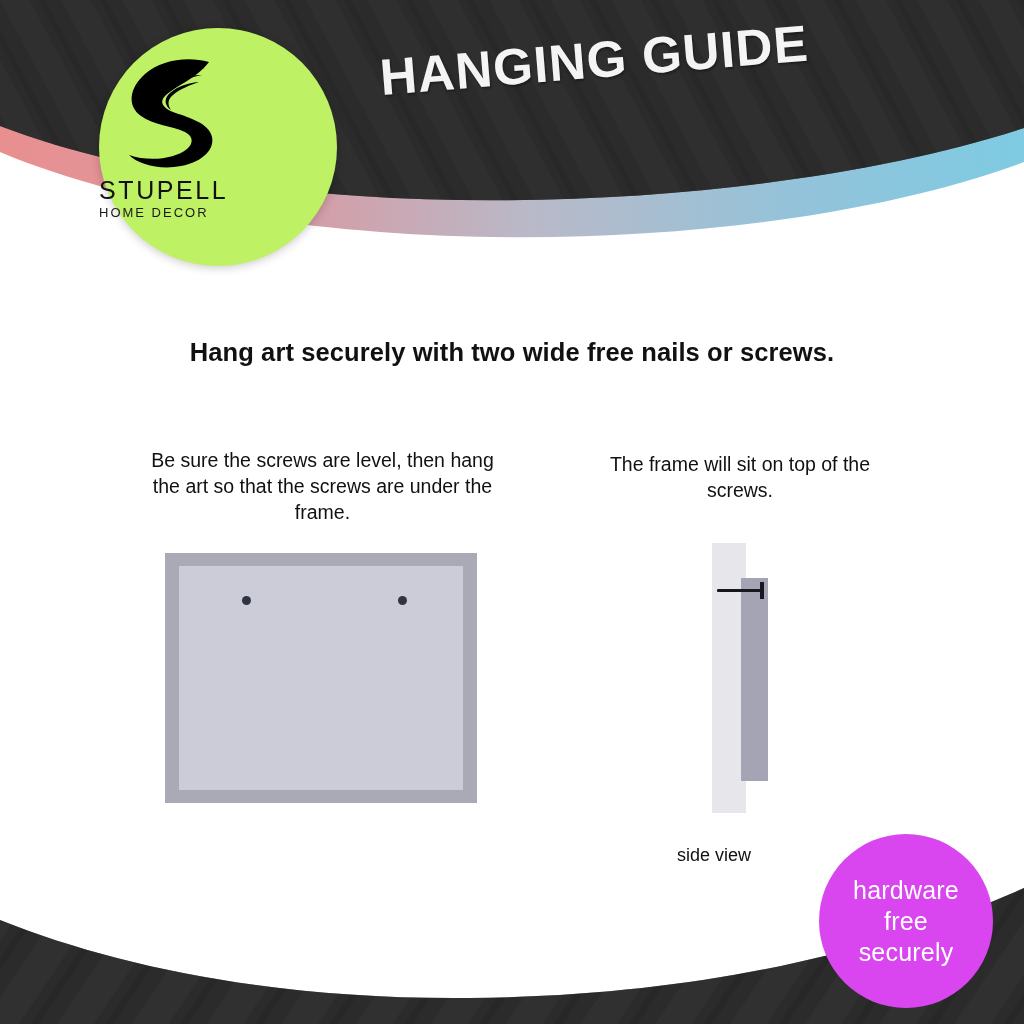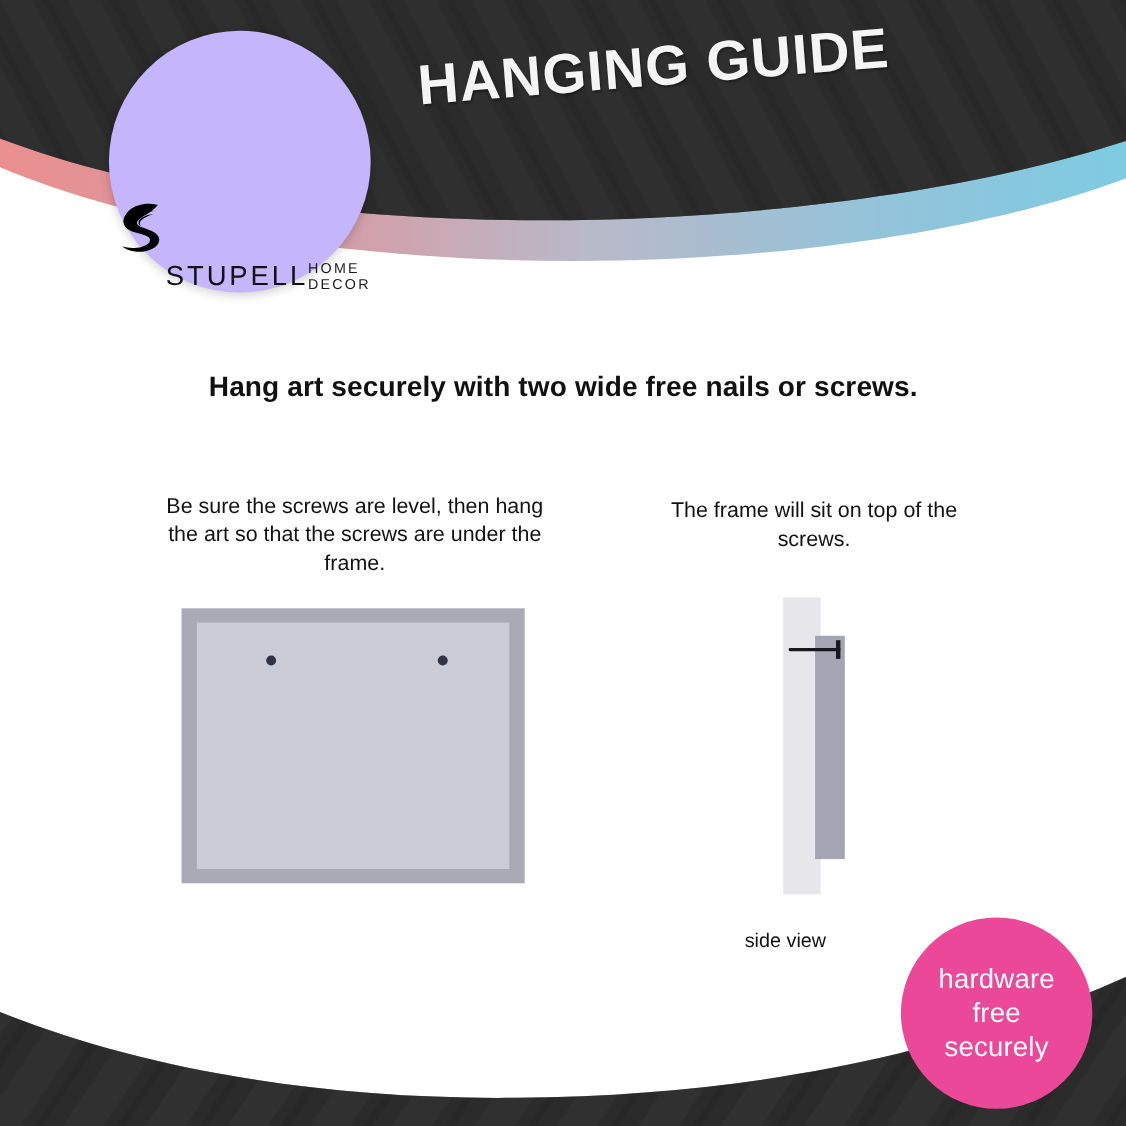--- a/index.html
+++ b/index.html
@@ -28,26 +28,26 @@
   }
 
   
   #logo-badge {
     position: absolute;
     left: 99px;
     top: 28px;
     width: 238px;
     height: 238px;
     border-radius: 50%;
-    background: #c4b5fd;
+    background: #bef264;
     box-shadow: 0 2px 10px rgba(0,0,0,0.20);
     z-index: 6;
     display: flex;
-    flex-direction: row;
-    align-items: flex-end;
+    flex-direction: column;
+    align-items: flex-start;
     justify-content: flex-start;
   }
   #logo-mark {
     margin-top: 26px;
     width: 128px;
     height: 118px;
   }
   #logo-name {
     margin-top: 4px;
     font-size: 25px;
@@ -204,21 +204,21 @@
   #label-side-view  { left: 622px; top: 845px; width: 184px; }
 
   
   #hardware-badge {
     position: absolute;
     left: 819px;
     top: 834px;
     width: 174px;
     height: 174px;
     border-radius: 50%;
-    background: #ec4899;
+    background: #d946ef;
     z-index: 7;
     display: flex;
     flex-direction: column;
     align-items: center;
     justify-content: center;
     color: #ffffff;
   }
   #hardware-badge span {
     display: block;
     font-size: 25px;

